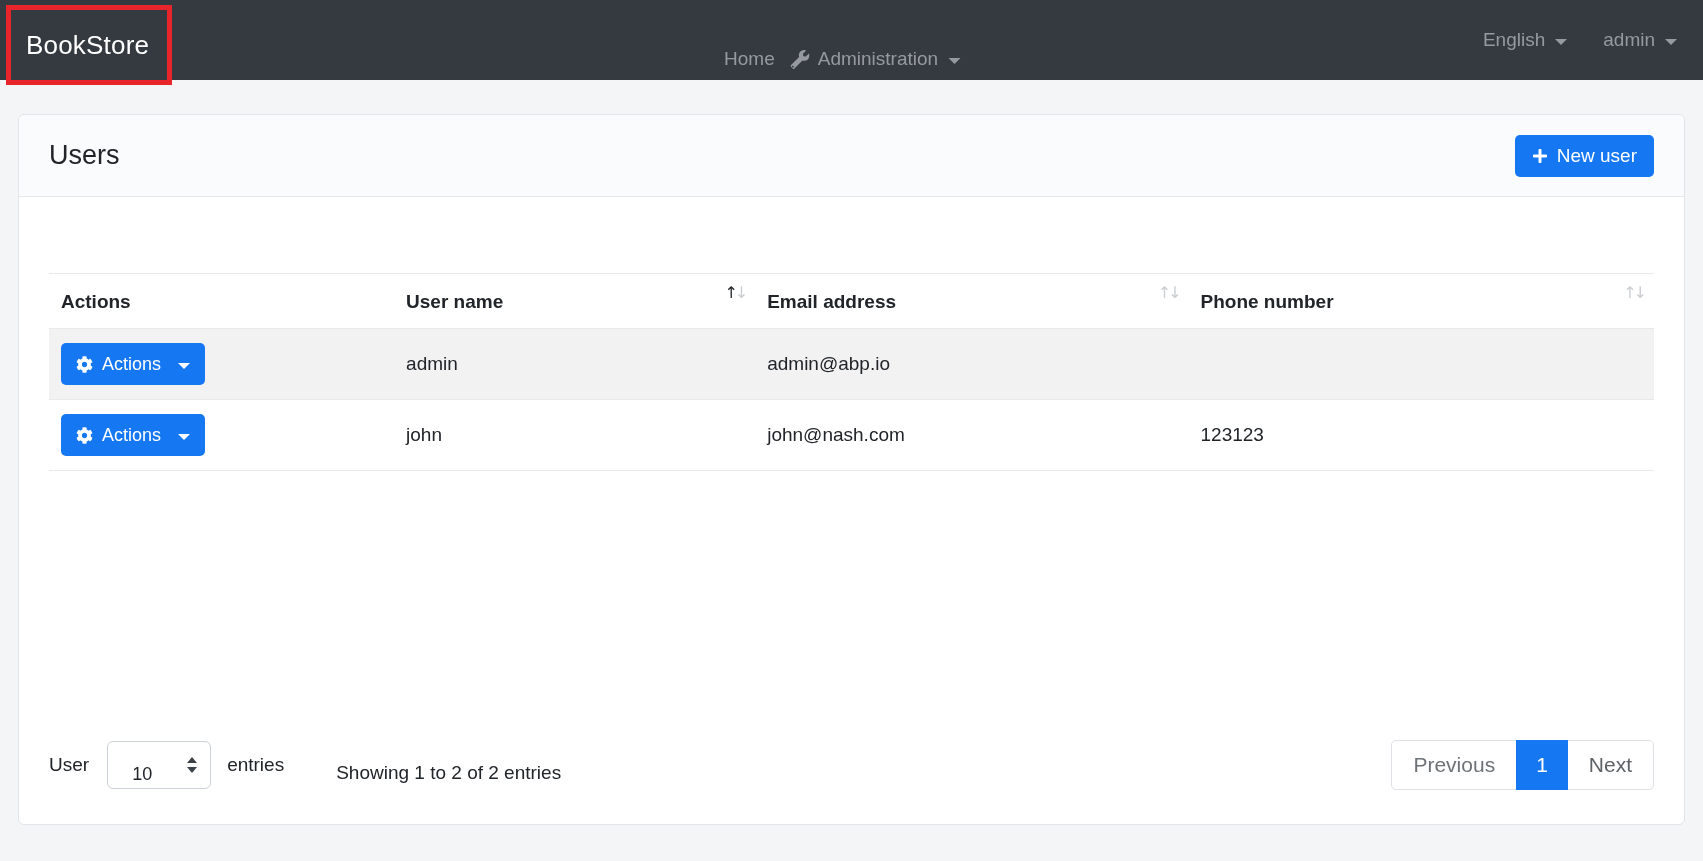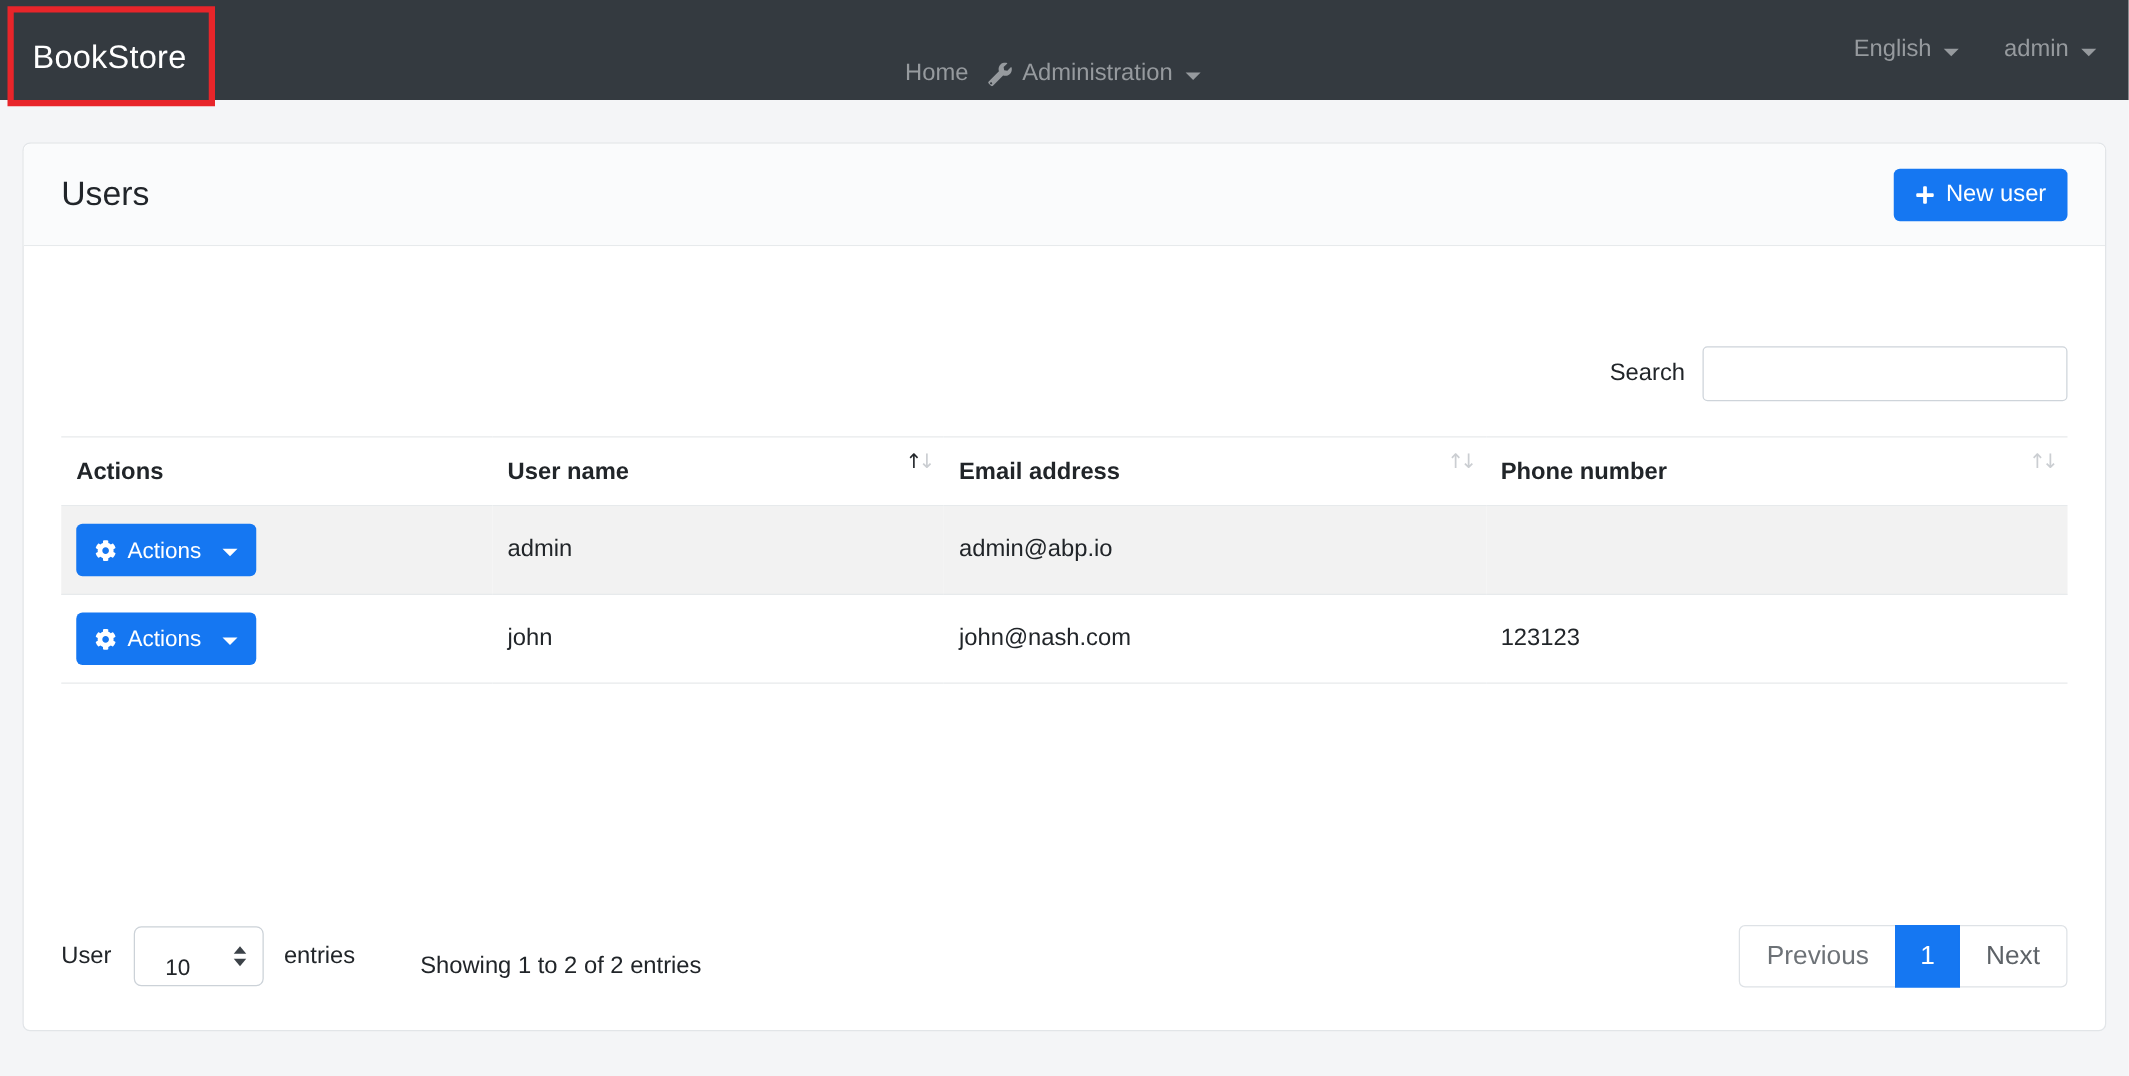--- a/index.html
+++ b/index.html
@@ -174,24 +174,20 @@
         <svg viewBox="0 0 448 512">
             <path d="M416 208H272V64c0-17.67-14.33-32-32-32h-32c-17.67 0-32 14.33-32 32v144H32c-17.67 0-32 14.33-32 32v32c0 17.67 14.33 32 32 32h144v144c0 17.67 14.33 32 32 32h32c17.67 0 32-14.33 32-32V304h144c17.67 0 32-14.33 32-32v-32c0-17.67-14.33-32-32-32z"></path>
           </svg>
       </span>
       <span>New user</span>
     </button>
   </div>
 
   <div class="card-body">
 
-    <div class="search-row">
-      <span class="search-label">Search</span>
-      <input class="search-input" type="text" value="" style="">
-    </div>
 
     <table class="users">
       <thead>
         <tr>
           <th class="col-actions">Actions</th>
           <th class="col-username sortable sorted-asc">
             <span>User name</span>
             <span class="sort-icons"><span class="s-up">↑</span><span class="s-down">↓</span></span>
           </th>
           <th class="col-email sortable">

